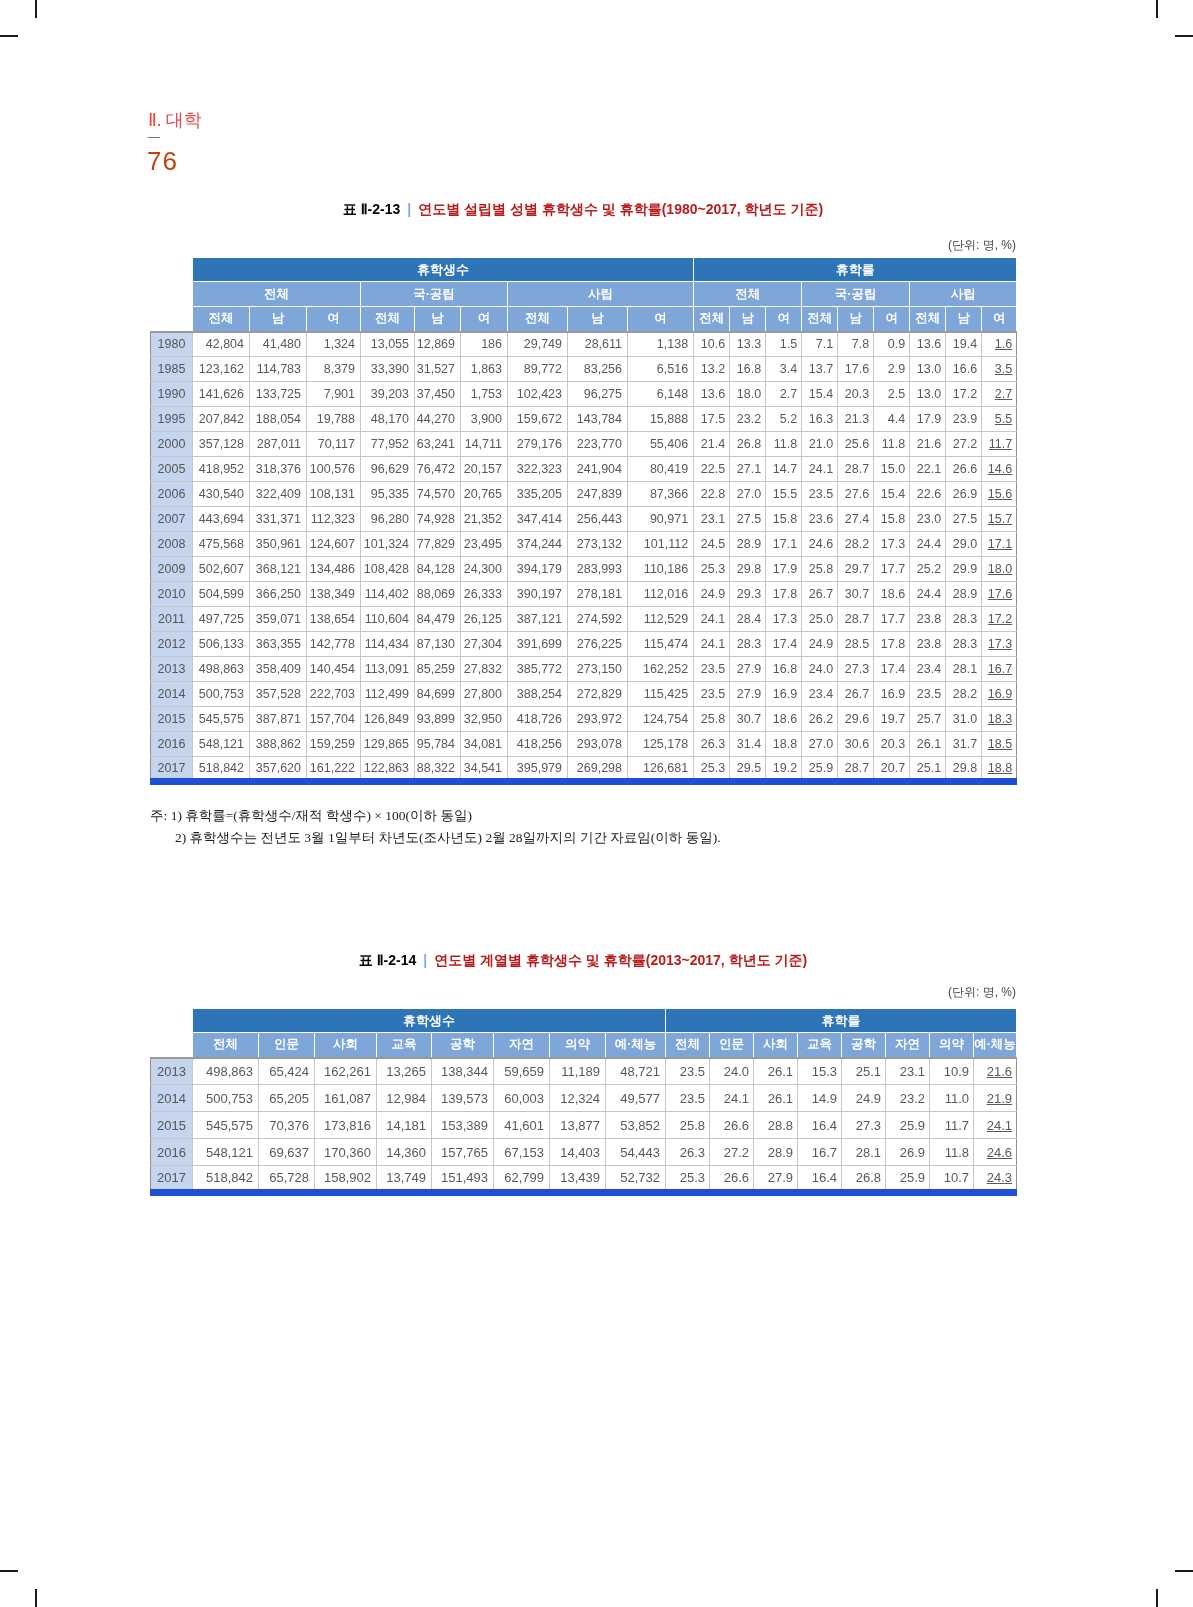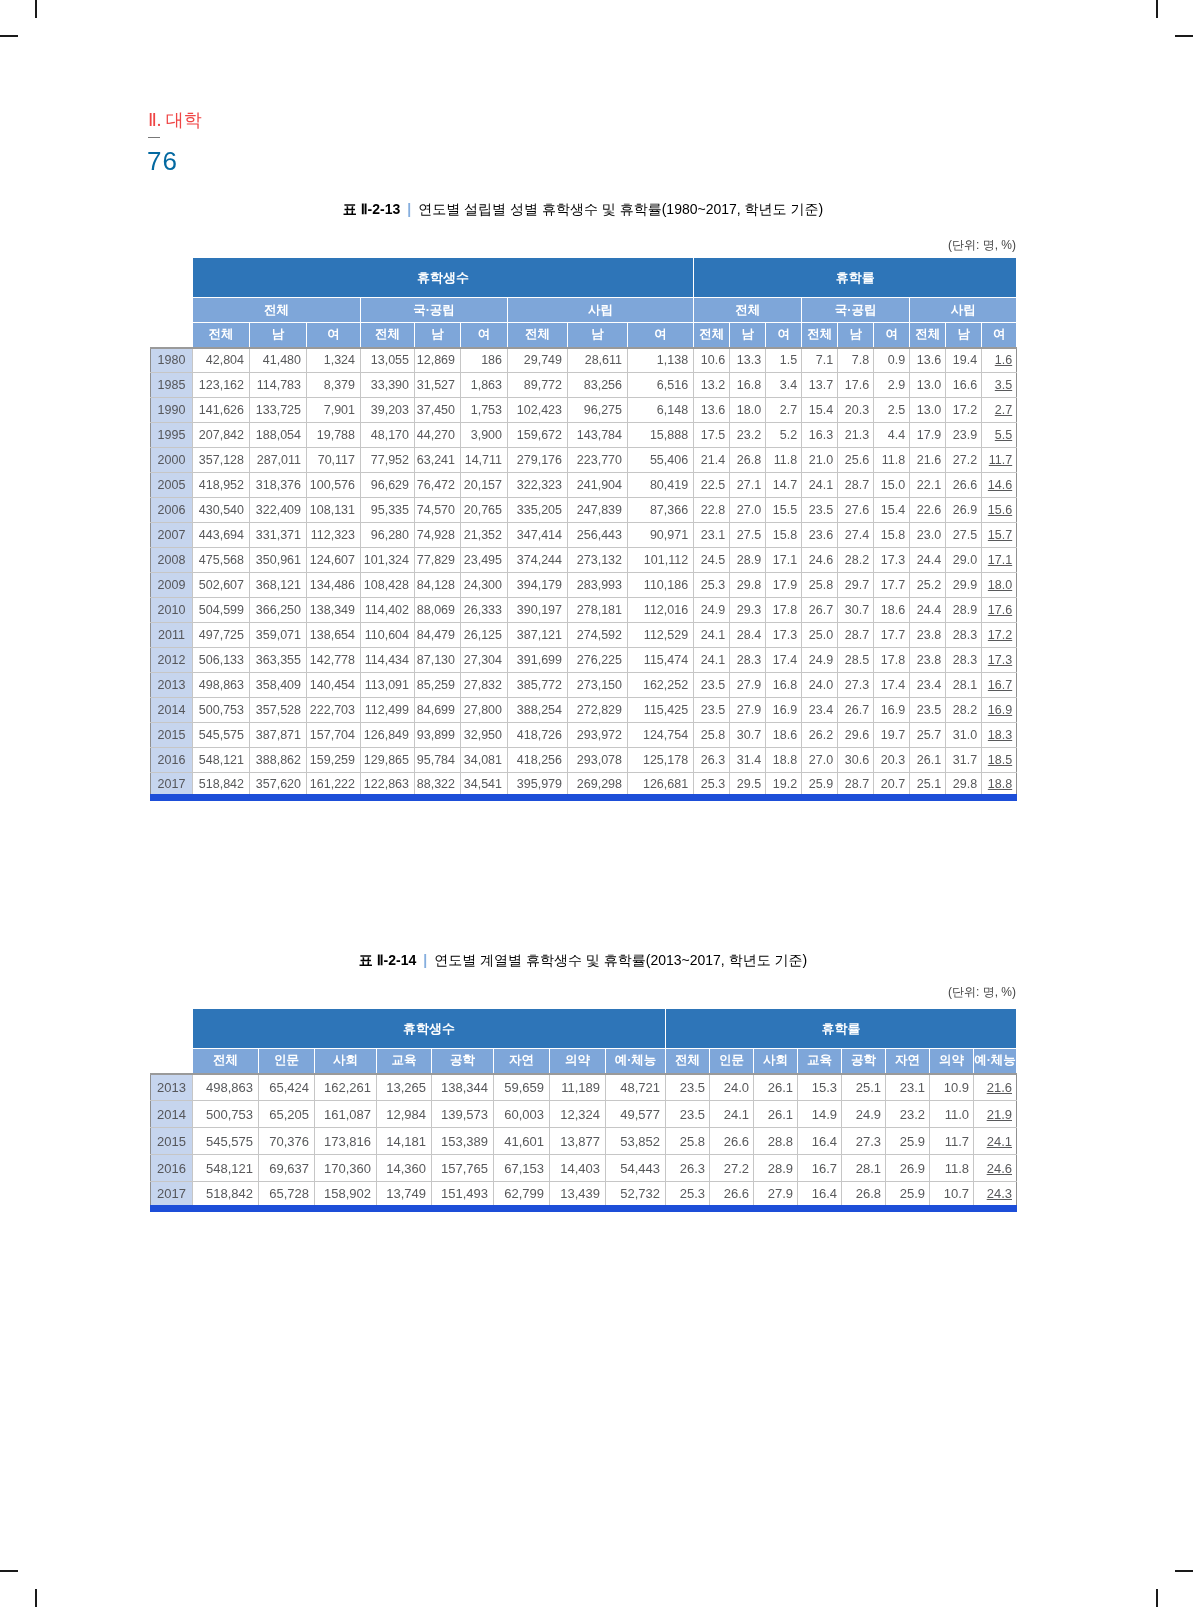--- a/index.html
+++ b/index.html
@@ -6,39 +6,39 @@
   .page{position:relative;width:1193px;height:1607px;background:#fff;overflow:hidden;
         font-family:"Liberation Sans",sans-serif;}
   
   .crop{position:absolute;background:#1a1a1a;}
   .crop.v{width:1.5px;height:18px;}
   .crop.h{width:18px;height:1.5px;}
   
   .section-label{position:absolute;left:148px;top:108px;font-family:Liberation Serif, serif;
         font-size:18px;color:#ef4444;}
   .section-dash{position:absolute;left:148px;top:130px;font-size:12px;color:#666;}
-  .page-number{position:absolute;left:147px;top:146px;font-size:26px;color:#0369a1;letter-spacing:1px;}
+  .page-number{position:absolute;left:147px;top:146px;font-size:26px;color:#c2410c;letter-spacing:1px;}
   
   .tbl-title{position:absolute;left:150px;width:866px;text-align:center;font-size:14px;}
   .tbl-title .prefix{color:#000000;font-weight:bold;}
   .tbl-title .divider{color:#85aede;font-weight:bold;margin:0 7px;}
-  .tbl-title .text{color:#000000;font-weight:400;}
+  .tbl-title .text{color:#b91c1c;font-weight:700;}
   #title-1{top:201px;}
   #title-2{top:952px;}
   .unit{position:absolute;right:177px;font-size:12px;color:#444;}
   #unit-1{top:237px;}
   #unit-2{top:984px;}
   
   table{border-collapse:collapse;table-layout:fixed;position:absolute;left:150px;width:866px;}
   #table-1{top:257px;}
   #table-2{top:1008px;}
   th,td{overflow:hidden;white-space:nowrap;box-sizing:border-box;}
   thead th{background:#7EA6D9;color:#fff;font-weight:bold;font-size:12.5px;
         border:1.5px solid #fff;padding:0;text-align:center;}
-  thead th.g1{background:#2E75B8;font-size:13px;height:40px;}
+  thead th.g1{background:#2E75B8;font-size:13px;height:24px;}
   thead th.g2{height:25px;}
   thead th.g3{height:25px;}
   thead th.blank{background:transparent;border:none;}
   tbody td{border:1px solid #c6c6c6;color:#58595b;font-size:12.5px;height:25px;
         padding:0 5px 0 0;text-align:right;background:#fff;}
   tbody td.year{background:#C6D5EE;text-align:center;padding:0;color:#55565a;
         border-left:1.6px solid #8f8f8f;margin-top:8px;}
   tbody td.rate{padding-right:4px;}
   tbody td.sep{border-left:1.6px solid #a5a5a5;}
   tbody tr:first-child td{border-top:2px solid #9a9a9a;}
@@ -505,20 +505,24 @@
           <td class="rate sep">25.9</td>
           <td class="rate">28.7</td>
           <td class="rate">20.7</td>
           <td class="rate sep">25.1</td>
           <td class="rate">29.8</td>
           <td class="rate">18.8</td>
         </tr>
       </tbody>
   </table>
 
+  <div class="notes">
+    <div class="note1">주: 1) 휴학률=(휴학생수/재적 학생수) × 100(이하 동일)</div>
+    <div class="note2">2) 휴학생수는 전년도 3월 1일부터 차년도(조사년도) 2월 28일까지의 기간 자료임(이하 동일).</div>
+  </div>
 
   <div class="tbl-title" id="title-2">
     <span class="prefix">표 Ⅱ-2-14</span><span class="divider">|</span><span class="text">연도별 계열별 휴학생수 및 휴학률(2013~2017, 학년도 기준)</span>
   </div>
   <div class="unit" id="unit-2">(단위:  명,  %)</div>
 
   <table id="table-2">
     <colgroup>
       <col style="width:42px">
       <col style="width:66px">

